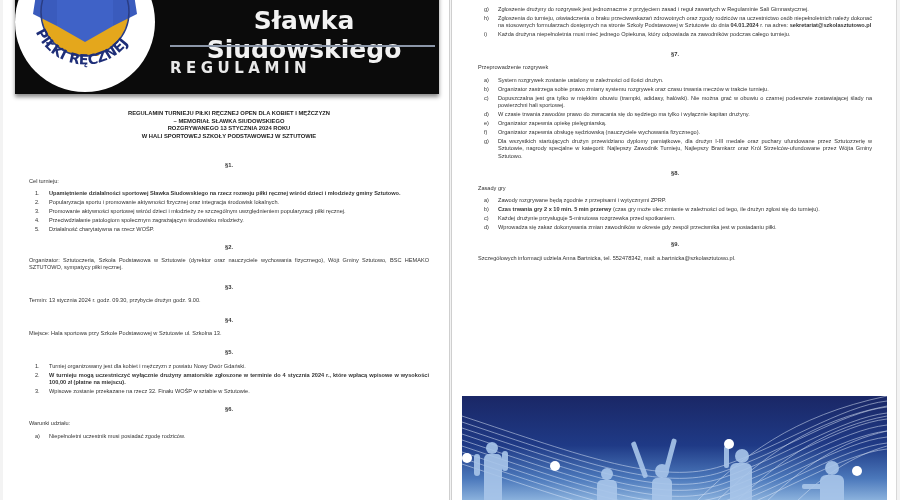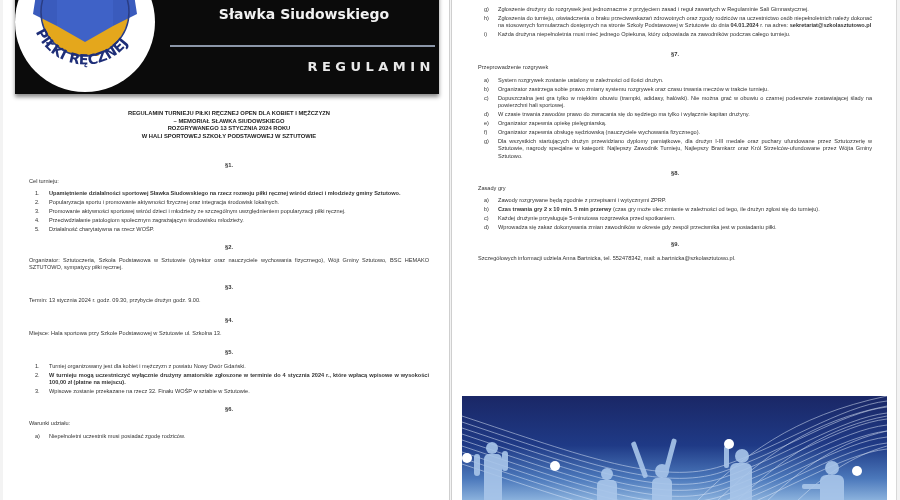--- a/index.html
+++ b/index.html
@@ -8,24 +8,24 @@
   .page { position:absolute; top:0; background:#fff; overflow:hidden; }
   .page.left { left:3px; width:446px; height:500px; border-right:1px solid #cfcfcf; }
   .page.right { left:451px; width:444px; height:500px; border-left:1px solid #cfcfcf; border-right:1px solid #d8d8d8; }
 
   
   .banner { position:absolute; left:12px; top:-8px; width:424px; height:102px; background:#0b0b0b;
             box-shadow:0 3px 4px rgba(0,0,0,0.45); }
   .logo-wrap { position:absolute; left:0; top:-40px; width:140px; height:140px; border-radius:50%;
                background:#fff; overflow:hidden; }
   .banner-title { position:absolute; left:158px; top:14px; width:262px; text-align:center; color:#f2f2f2;
-                  font-family:"DejaVu Sans", sans-serif; font-size:14px; font-weight:bold; }
+                  font-family:"DejaVu Sans", sans-serif; font-size:25px; font-weight:bold; }
   .banner-rule { position:absolute; left:155px; top:53px; width:265px; height:2px; background:#8b96a8; }
-  .banner-sub { position:absolute; left:155px; top:67px; width:265px; text-align:right; color:#e9e9e9;
-                font-family:"DejaVu Sans", sans-serif; font-size:13px; font-weight:bold; letter-spacing:4.5px; }
+  .banner-sub { position:absolute; left:155px; top:67px; width:265px; text-align:left; color:#e9e9e9;
+                font-family:"DejaVu Sans", sans-serif; font-size:15px; font-weight:bold; letter-spacing:4.5px; }
 
   .doc { position:absolute; font-size:5.6px; line-height:7.4px; color:#333; }
   .center { text-align:center; }
   .b { font-weight:bold; }
   .heading { font-weight:bold; color:#222; font-size:5.8px; line-height:7.6px; }
   .para { font-weight:bold; text-align:center; color:#333; font-size:5.8px; }
   .li { position:relative; padding-left:20px; margin-bottom:1.6px; text-align:justify; }
   .li .mk { position:absolute; left:6px; top:0; }
   .label { margin:0; }
 

